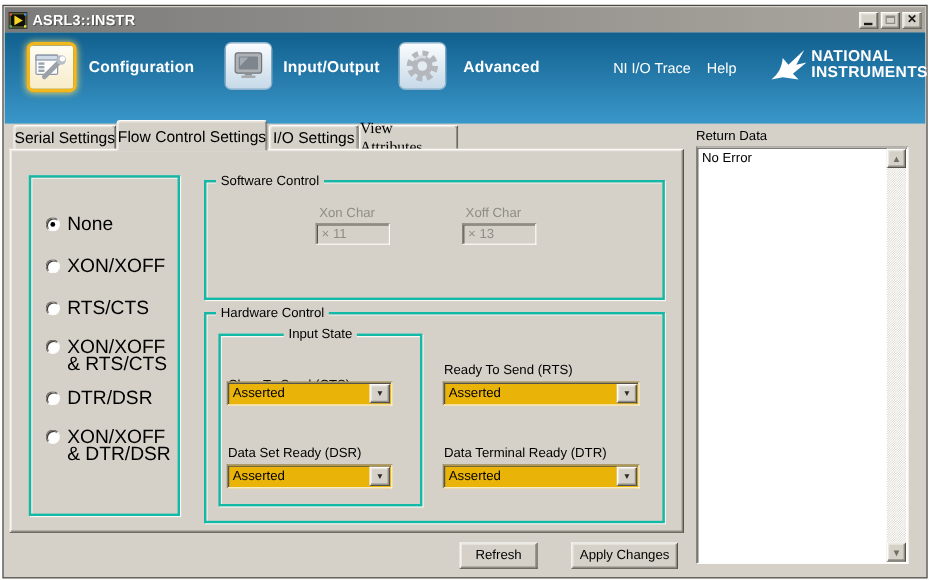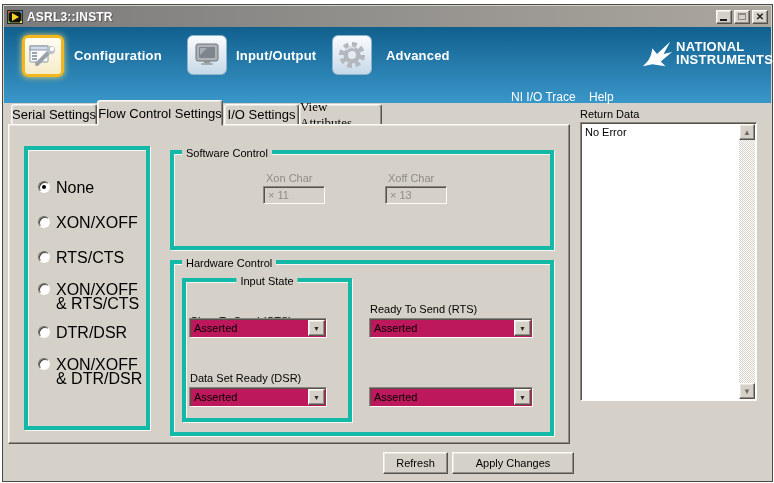--- a/index.html
+++ b/index.html
@@ -26,31 +26,31 @@
 
   
   .header { position:absolute; left:1px; top:22px; right:1px; height:76px;
             background:linear-gradient(#11608e,#3a97c9); }
   .hbtn { position:absolute; top:8px; width:42px; height:42px; border-radius:6px;
           display:flex; align-items:center; justify-content:center;
           background:linear-gradient(#fafcfe,#c6d9e8); border:1px solid #8fb3cc; }
   .hbtn.selected { border:3px solid #f2b71c; background:linear-gradient(#fffdf4,#f7ecc9);
                    box-shadow:0 0 6px rgba(255,225,110,.9); }
   .hlabel { position:absolute; top:21px; color:#ffffff; font-size:13px; font-weight:bold; letter-spacing:.2px; }
-  .hlink { position:absolute; top:23px; color:#ffffff; font-size:12px; cursor:default;margin-top:40px; }
+  .hlink { position:absolute; top:23px; color:#ffffff; font-size:12px; cursor:default; }
   .brand { position:absolute; top:10px; left:637px; display:flex; align-items:center; }
   .brand-text { color:#fff; font-weight:bold; font-size:13px; line-height:13px; letter-spacing:.3px; margin-left:3px; }
   .brand-tm { color:#fff; font-size:7px; vertical-align:top; }
 
   
   .raised { background:#d5d1c8; border:1px solid; border-color:#fcfbf7 #55534b #55534b #fcfbf7;
             box-shadow:inset -1px -1px 0 #908e86, inset 1px 1px 0 #eae7e0; }
   .sunken { border:1px solid; border-color:#87857d #fcfbf7 #fcfbf7 #87857d;
             box-shadow:inset 1px 1px 0 #55534b; }
-  .groupbox { position:absolute; border:4px solid #14b8a6;
+  .groupbox { position:absolute; border:2px solid #14b8a6;
               box-shadow:inset 1px 1px 0 #f8f6f1, 1px 1px 0 #f8f6f1; }
   .legend { position:absolute; top:-7px; left:8px; background:#d5d1c8; padding:0 4px;
             font-size:11px; color:#000; white-space:nowrap; }
   .legend.centered { left:50%; transform:translateX(-50%); }
   .lbl { position:absolute; font-size:11px; color:#000; white-space:nowrap; }
   .lbl-dim { color:#8f8d85; }
 
   
   .tab { position:absolute; top:104px; height:21px; background:#d5d1c8;
          border:1px solid; border-color:#fcfbf7 #55534b transparent #fcfbf7;
@@ -67,28 +67,28 @@
   .radio { width:12px; height:12px; border-radius:50%; background:#fff; margin-right:6px; margin-top:0px;
            border:1px solid; border-color:#6f6d66 #fcfbf7 #fcfbf7 #6f6d66;
            box-shadow:inset 1px 1px 0 #44423c; position:relative; flex:0 0 auto; }
   .radio.on::after { content:""; position:absolute; left:3px; top:3px; width:4px; height:4px;
                      border-radius:50%; background:#000; }
   .radio-label { font-size:16px; color:#000; line-height:14px; }
 
   
   .field { position:absolute; height:18px; background:#d5d1c8; font-size:11px; color:#8f8d85;
            display:flex; align-items:center; padding-left:4px; }
-  .combo { position:absolute; height:20px; background:#be185d; font-size:11px; color:#000;
+  .combo { position:absolute; height:20px; background:#eab308; font-size:11px; color:#000;
            display:flex; align-items:center; cursor:default; }
   .combo-value { padding-left:4px; flex:1 1 auto; }
   .combo-arrow { width:17px; height:16px; margin-right:1px; flex:0 0 auto;
                  display:flex; align-items:center; justify-content:center; font-size:7px; color:#2b2b28; }
 
   
-  .return-box { position:absolute; left:580px; top:122px; width:177px; height:279px; background:#ffffff; }
+  .return-box { position:absolute; left:580px; top:122px; width:177px; height:348px; background:#ffffff; }
   .return-text { position:absolute; left:4px; top:3px; font-size:11px; color:#000; white-space:pre-line; }
   .scrollbar { position:absolute; top:1px; right:1px; bottom:1px; width:16px;
                background:#fff;
                background-image:linear-gradient(45deg,#d7d3ca 25%,transparent 25%,transparent 75%,#d7d3ca 75%),
                                 linear-gradient(45deg,#d7d3ca 25%,transparent 25%,transparent 75%,#d7d3ca 75%);
                background-size:2px 2px; background-position:0 0,1px 1px; }
   .sbtn { position:absolute; left:0; width:16px; height:16px; display:flex; align-items:center;
           justify-content:center; font-size:8px; color:#6f6d66; }
   .sbtn.up { top:0; } .sbtn.down { bottom:0; }
 
@@ -252,29 +252,30 @@
   <div class="combo sunken" style="left:189px; top:387px; width:138px; z-index:4;">
     <span class="combo-value">Asserted</span>
     <span class="combo-arrow raised">▼</span>
   </div>
 
   <span class="lbl" style="left:370px; top:303px; z-index:4;">Ready To Send (RTS)</span>
   <div class="combo sunken" style="left:369px; top:318px; width:164px; z-index:4;">
     <span class="combo-value">Asserted</span>
     <span class="combo-arrow raised">▼</span>
   </div>
+  <span class="lbl" style="left:370px; top:372px; z-index:4;">Data Terminal Ready (DTR)</span>
   <div class="combo sunken" style="left:369px; top:387px; width:164px; z-index:4;">
     <span class="combo-value">Asserted</span>
     <span class="combo-arrow raised">▼</span>
   </div>
 
   <span class="lbl" style="left:580px; top:108px;">Return Data</span>
   <div class="return-box sunken">
     <span class="return-text">No Error</span>
     <div class="scrollbar">
       <div class="sbtn up raised">▲</div>
       <div class="sbtn down raised">▼</div>
     </div>
   </div>
 
   <div class="action raised" style="left:383px; top:452px; width:65px;">Refresh</div>
-  <div class="action raised" style="left:452px; top:452px; width:122px;">Apply Changes</div>
+  <div class="action raised" style="left:476px; top:452px; width:89px;">Apply Changes</div>
 </div>
 
 </body></html>

